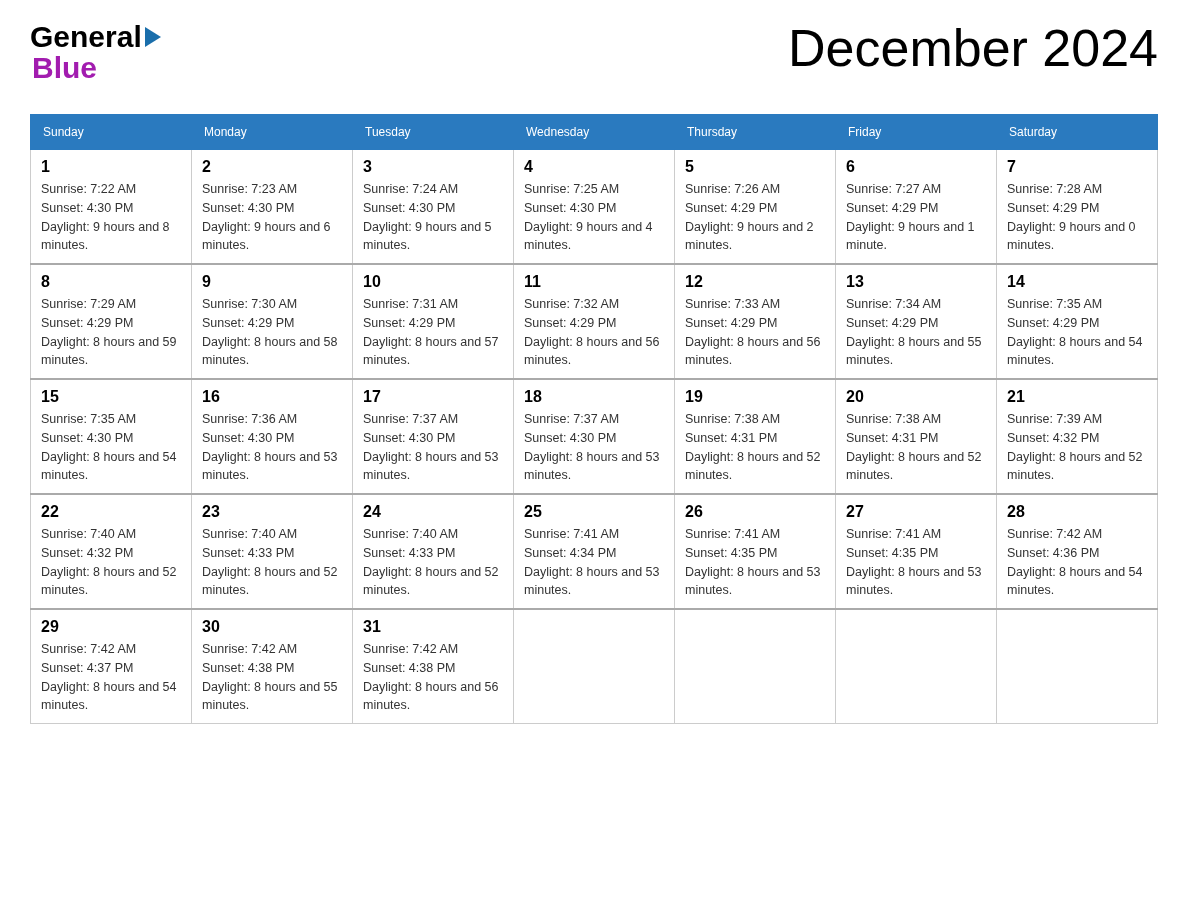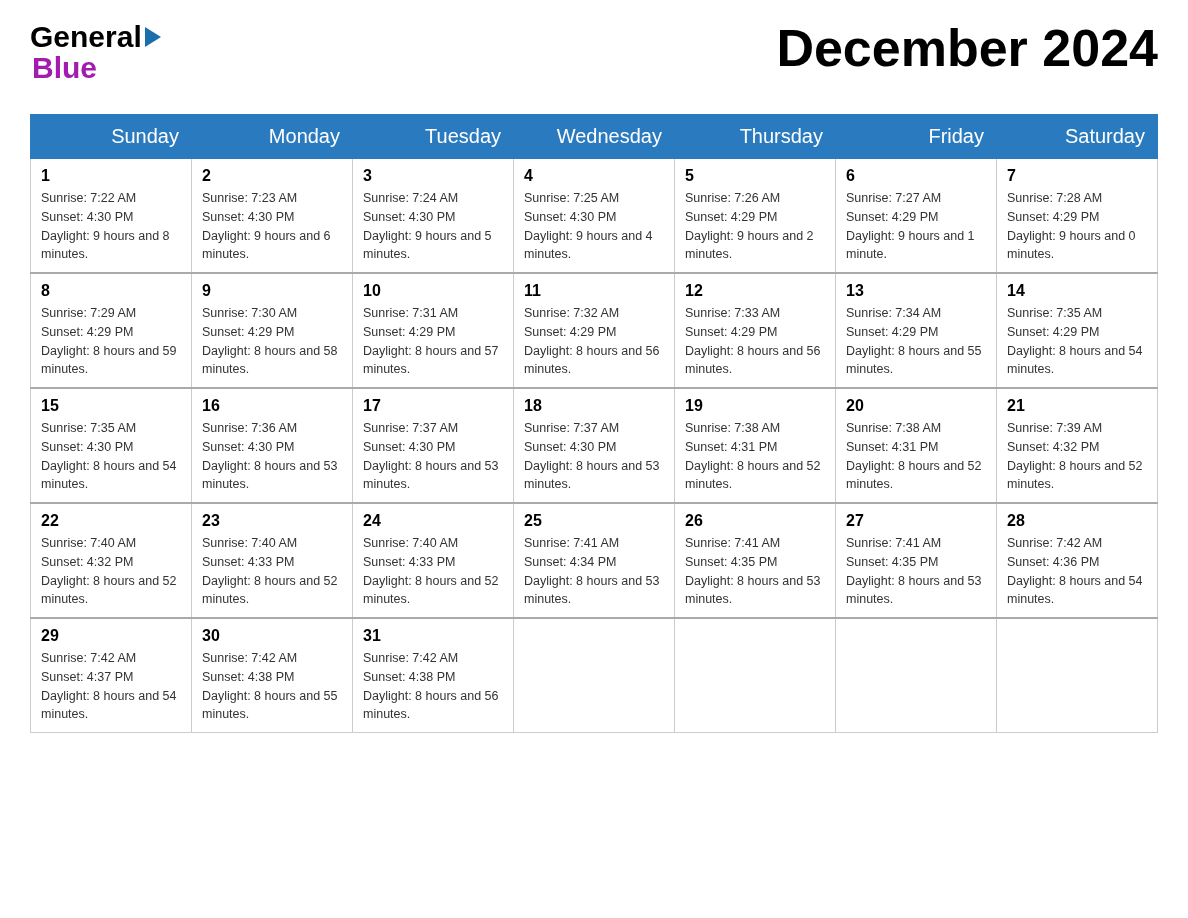--- a/index.html
+++ b/index.html
@@ -18,41 +18,41 @@
     }
     .logo {
       display: flex;
       flex-direction: column;
     }
     .title-section {
       text-align: right;
     }
     .month-title {
       font-size: 52px;
-      font-weight: bold;
+      font-weight: normal;
       color: #000;
       line-height: 1.1;
     }
     .location {
       font-size: 22px;
       color: #555;
       margin-top: 4px;
     }
     .calendar-table {
       width: 100%;
       border-collapse: collapse;
       border: 1px solid #ccc;
     }
     .calendar-table th {
       background-color: #2a7abf;
       color: #fff;
       padding: 10px 12px;
-      font-size: 20px;
+      font-size: 12px;
       font-weight: normal;
-      text-align: right;
+      text-align: left;
       border: 1px solid #2a7abf;
     }
     .calendar-table td {
       vertical-align: top;
       padding: 8px 10px;
       border: 1px solid #ccc;
       width: calc(100% / 7);
       min-height: 100px;
       font-size: 13px;
       color: #333;

